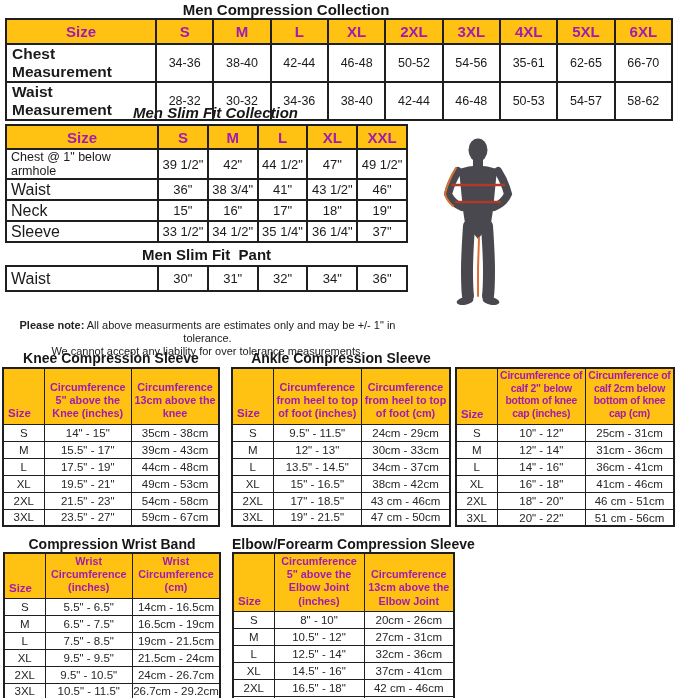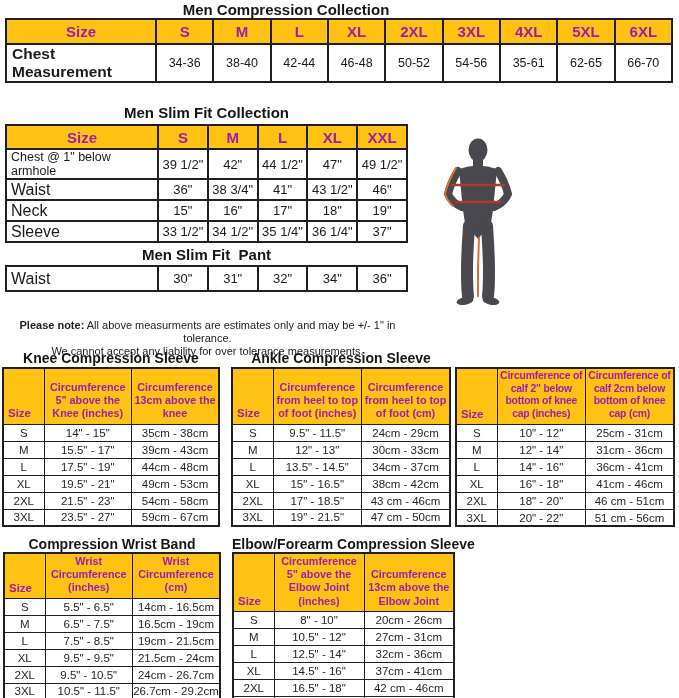--- a/index.html
+++ b/index.html
@@ -66,21 +66,21 @@
   .t-wrist { left:3px;   top:552px; width:218px; }
   .t-elbow { left:232px; top:552px; width:223px; }
 
   .figure { left:438px; top:138px; width:76px; height:172px; }
 </style>
 </head>
 <body>
 
 <div class="abs title t-main" style="left:86px; top:1px; width:400px;">Men Compression Collection</div>
 
-<div class="abs title t-sub" style="left:5px; top:104px; width:403px;">Men Slim Fit Collection</div>
+<div class="abs title t-sub" style="left:14px; top:104px; width:403px;font-style:italic;">Men Slim Fit Collection</div>
 
 <div class="abs title t-sub" style="left:5px; top:246px; width:403px;">Men Slim Fit  Pant</div>
 
 <div class="abs note">
   <div><span class="b">Please note:</span> <span>All above measurments are estimates only and may be +/- 1" in tolerance.</span></div>
   <div>We cannot accept any liability for over tolerance measurements.</div>
 </div>
 
 <div class="abs title t-mini-title" style="left:2px; top:350px; width:218px;">Knee Compression Sleeve</div>
 <div class="abs title t-mini-title" style="left:231px; top:350px; width:220px;">Ankle Compression Sleeve</div>
@@ -109,20 +109,32 @@
           <td class="first">Chest Measurement</td>
           <td>34-36</td>
           <td>38-40</td>
           <td>42-44</td>
           <td>46-48</td>
           <td>50-52</td>
           <td>54-56</td>
           <td>35-61</td>
           <td>62-65</td>
           <td>66-70</td>
+        </tr>
+        <tr>
+          <td class="first">Waist Measurement</td>
+          <td>28-32</td>
+          <td>30-32</td>
+          <td>34-36</td>
+          <td>38-40</td>
+          <td>42-44</td>
+          <td>46-48</td>
+          <td>50-53</td>
+          <td>54-57</td>
+          <td>58-62</td>
         </tr>
       </tbody>
     </table>
   </div>
 <div class="abs t-slim">
     <table>
       <thead>
         <tr>
           <th class="first">Size</th>
           <th>S</th>

